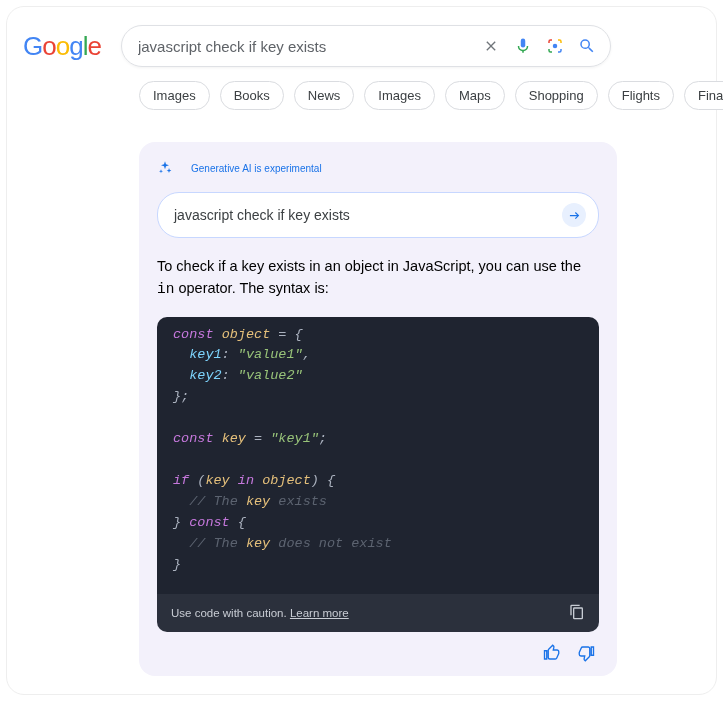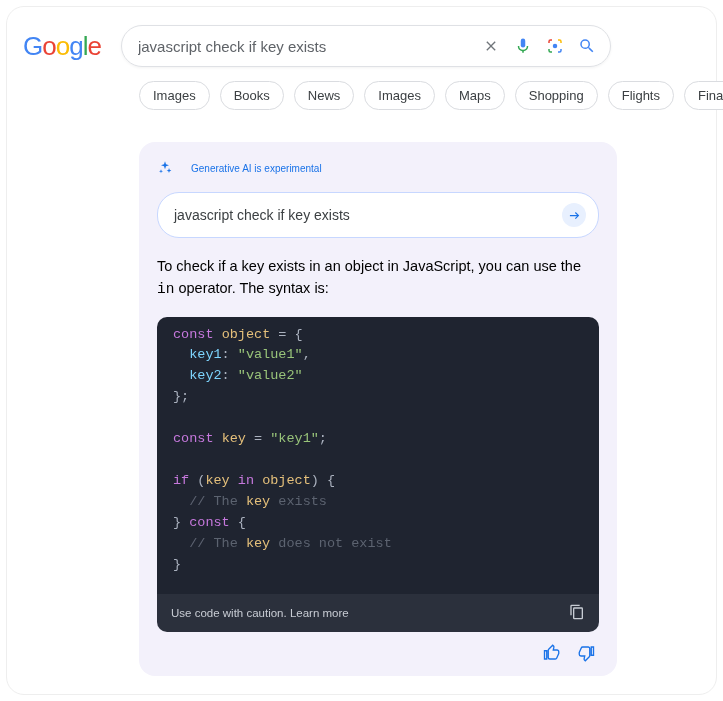--- a/index.html
+++ b/index.html
@@ -108,29 +108,30 @@
   .explain code { font-family: 'Courier New', monospace; }
   .codeblock {
     background:#1f2430;
     border-radius:10px 10px 0 0;
     padding: 8px 16px 18px 16px;
     font-family: 'Courier New', monospace;
     font-size: 13.5px;
     line-height: 1.55;
     color:#abb2bf;
     white-space: pre;
+    font-style: italic;
   }
   .codefoot {
     background:#2b303c;
     border-radius:0 0 10px 10px;
     padding: 10px 14px;
     display:flex; align-items:center; justify-content:space-between;
     color:#c8ccd4; font-size:11.5px;
   }
-  .codefoot .ln { cursor:pointer;margin-top:16px;}
+  .codefoot .ln { text-decoration: underline; cursor:pointer;margin-top:16px;}
   .feedback {
     display:flex; justify-content:flex-end; gap:16px;
     padding: 12px 4px 4px 0;
   }
   .fb { width:18px; height:18px; cursor:pointer; color:#1a73e8;}
   .k-kw{color:#c678dd;} .k-id{color:#e5c07b;}
   .k-prop{color:#7dd3fc;} .k-str{color:#98c379;} .k-cm{color:#5c6370;}
 </style>
 </head>
 <body>

